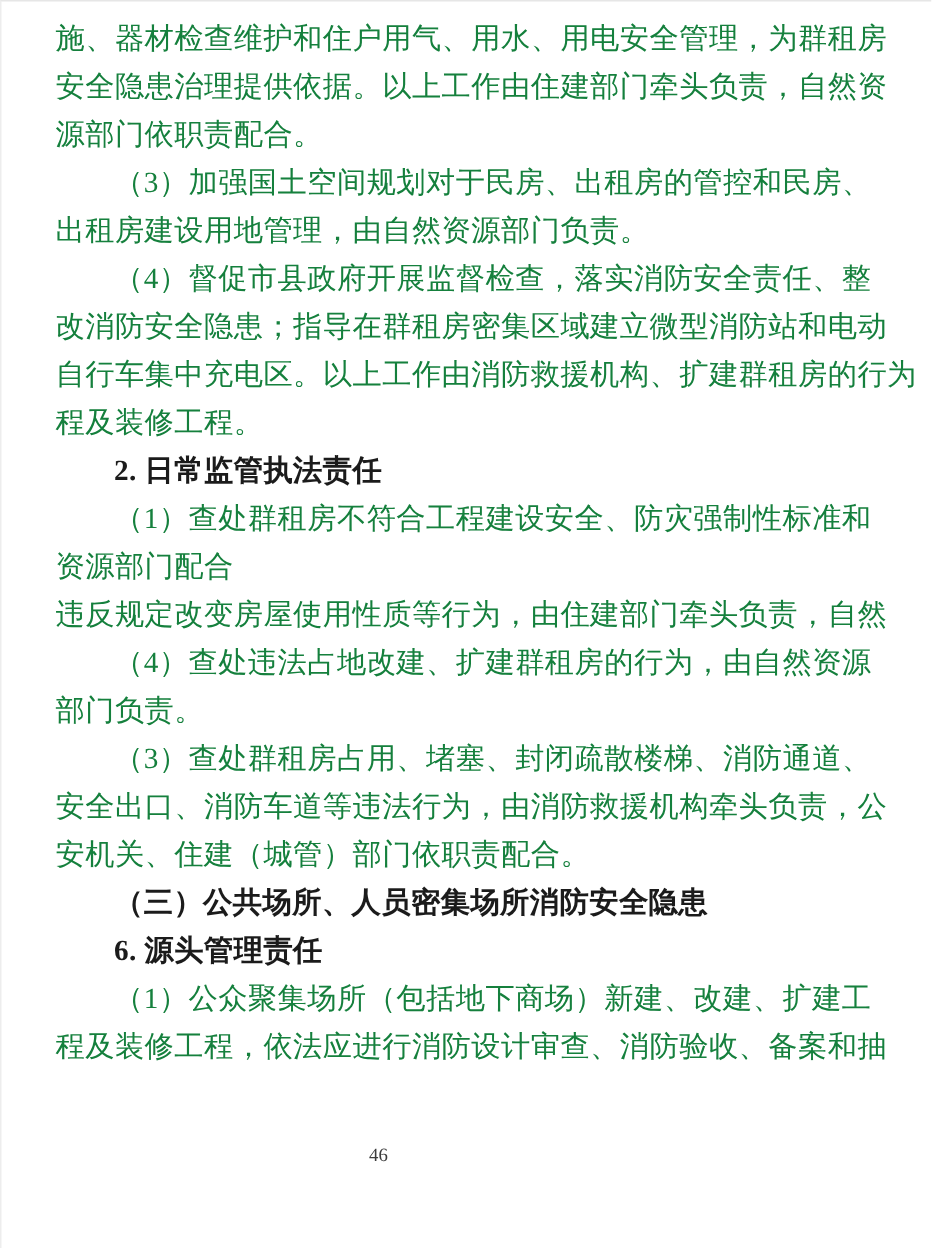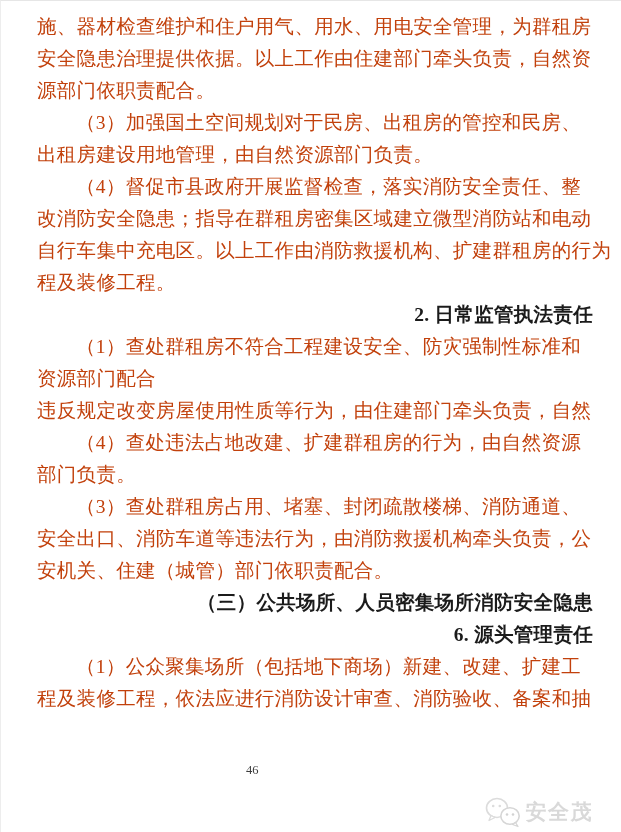--- a/index.html
+++ b/index.html
@@ -22,30 +22,29 @@
     position: absolute;
     left: 36px;
     top: 10px;
     width: 556px;
   }
   .line {
     font-size: 19.5px;
     line-height: 32px;
     height: 32px;
     letter-spacing: 0.3px;
-    color: #c2410c;
+    color: #15803d;
     white-space: nowrap;
   }
   .line.indent {
     padding-left: 39px;
   }
   .line.bold {
     font-weight: bold;
     color: #1b1b1b;
-    text-align: right;
   }
   .page-number {
     position: absolute;
     left: 245px;
     top: 762px;
     width: 40px;
     text-align: left;
     font-size: 12.5px;
     color: #3c3c3c;
     font-family: "Liberation Serif", "DejaVu Serif", serif;
@@ -97,31 +96,14 @@
       <div class="line">安全出口、消防车道等违法行为，由消防救援机构牵头负责，公</div>
       <div class="line">安机关、住建（城管）部门依职责配合。</div>
       <div class="line indent bold">（三）公共场所、人员密集场所消防安全隐患</div>
       <div class="line indent bold">6.  源头管理责任</div>
       <div class="line indent">（1）公众聚集场所（包括地下商场）新建、改建、扩建工</div>
       <div class="line">程及装修工程，依法应进行消防设计审查、消防验收、备案和抽</div>
     </div>
 
   <div class="page-number">46</div>
 
-  <div class="watermark">
-    <span class="wm-logo">
-      <svg width="36" height="32" viewBox="0 0 36 32" xmlns="http://www.w3.org/2000/svg">
-
-        <ellipse cx="12" cy="12" rx="10.5" ry="9.5" fill="#ffffff" stroke="#dcdcdc" stroke-width="1.6"></ellipse>
-        <path d="M6 19.5 L4 24.5 L10 21.5 Z" fill="#ffffff" stroke="#dcdcdc" stroke-width="1.3" stroke-linejoin="round"></path>
-        <circle cx="8.2" cy="10" r="1.3" fill="#dcdcdc"></circle>
-        <circle cx="14.8" cy="10" r="1.3" fill="#dcdcdc"></circle>
-
-        <ellipse cx="25" cy="20" rx="9.2" ry="8.2" fill="#ffffff" stroke="#d6d6d6" stroke-width="1.6"></ellipse>
-        <path d="M30.5 26.5 L33 30.5 L27.5 28.5 Z" fill="#ffffff" stroke="#d6d6d6" stroke-width="1.3" stroke-linejoin="round"></path>
-        <circle cx="22" cy="18.5" r="1.3" fill="#d2d2d2"></circle>
-        <circle cx="28" cy="18.5" r="1.3" fill="#d2d2d2"></circle>
-      </svg>
-    </span>
-    <span class="wm-text">安全茂</span>
-  </div>
 
 </div>
 
 </body></html>

